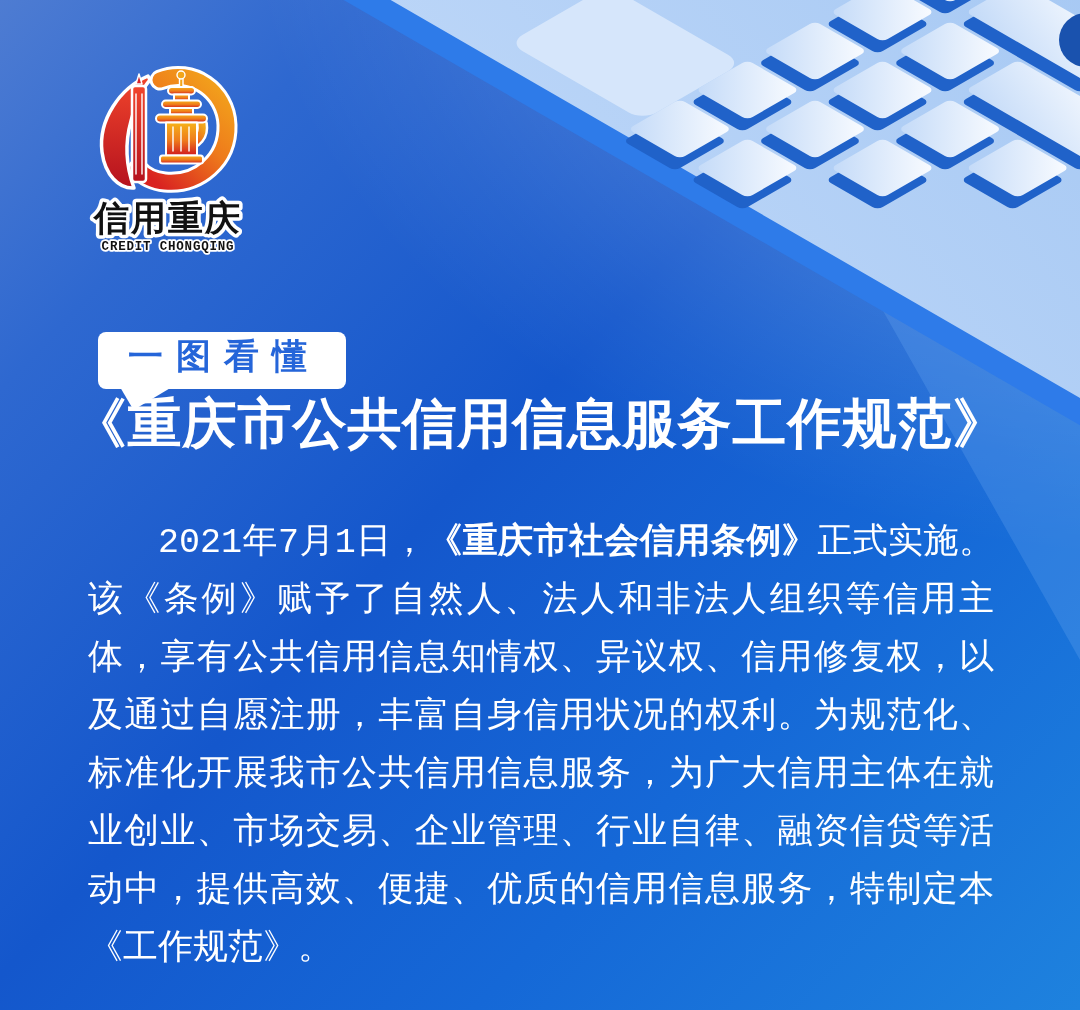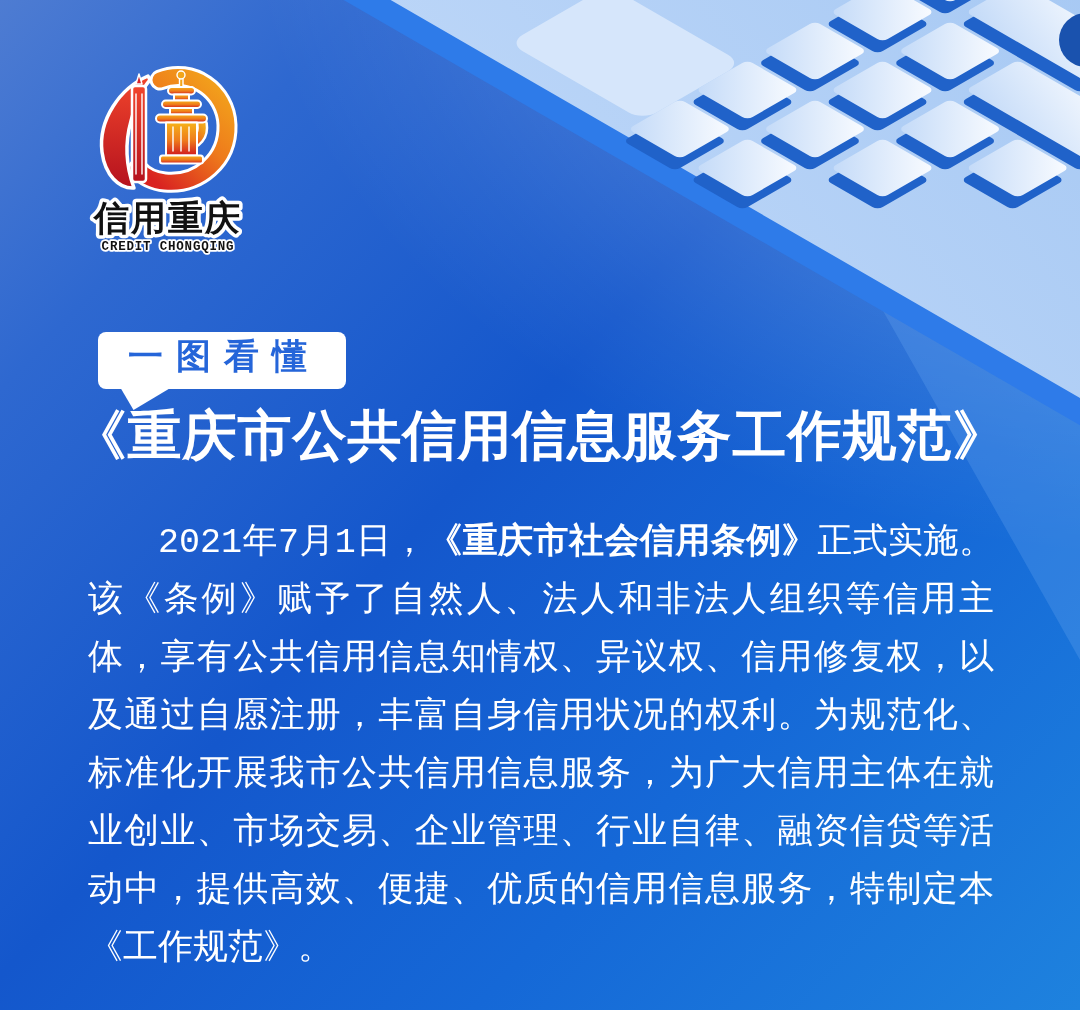--- a/index.html
+++ b/index.html
@@ -28,21 +28,21 @@
   .badge-label{
     color:#2565d9;font-size:35px;font-weight:700;letter-spacing:13px;line-height:1;
     display:inline-block;
   }
   .badge-tail{
     position:absolute;left:22px;bottom:-21px;width:52px;height:23px;background:#ffffff;
     clip-path:polygon(0 0,100% 0,26% 100%);
   }
   
   .title{
-    position:absolute;left:0;right:0;top:396px;margin:12px;
+    position:absolute;left:0;right:0;top:396px;margin:0;
     text-align:center;color:#ffffff;
     font-size:54px;font-weight:900;letter-spacing:1px;line-height:1.2;
   }
   
   .article{
     position:absolute;left:80px;right:78px;top:506px;margin:8px;
     color:#ffffff;font-size:35px;line-height:58px;font-weight:400;
     text-align:justify;text-indent:2em;
   }
   .article b{font-weight:700;}

